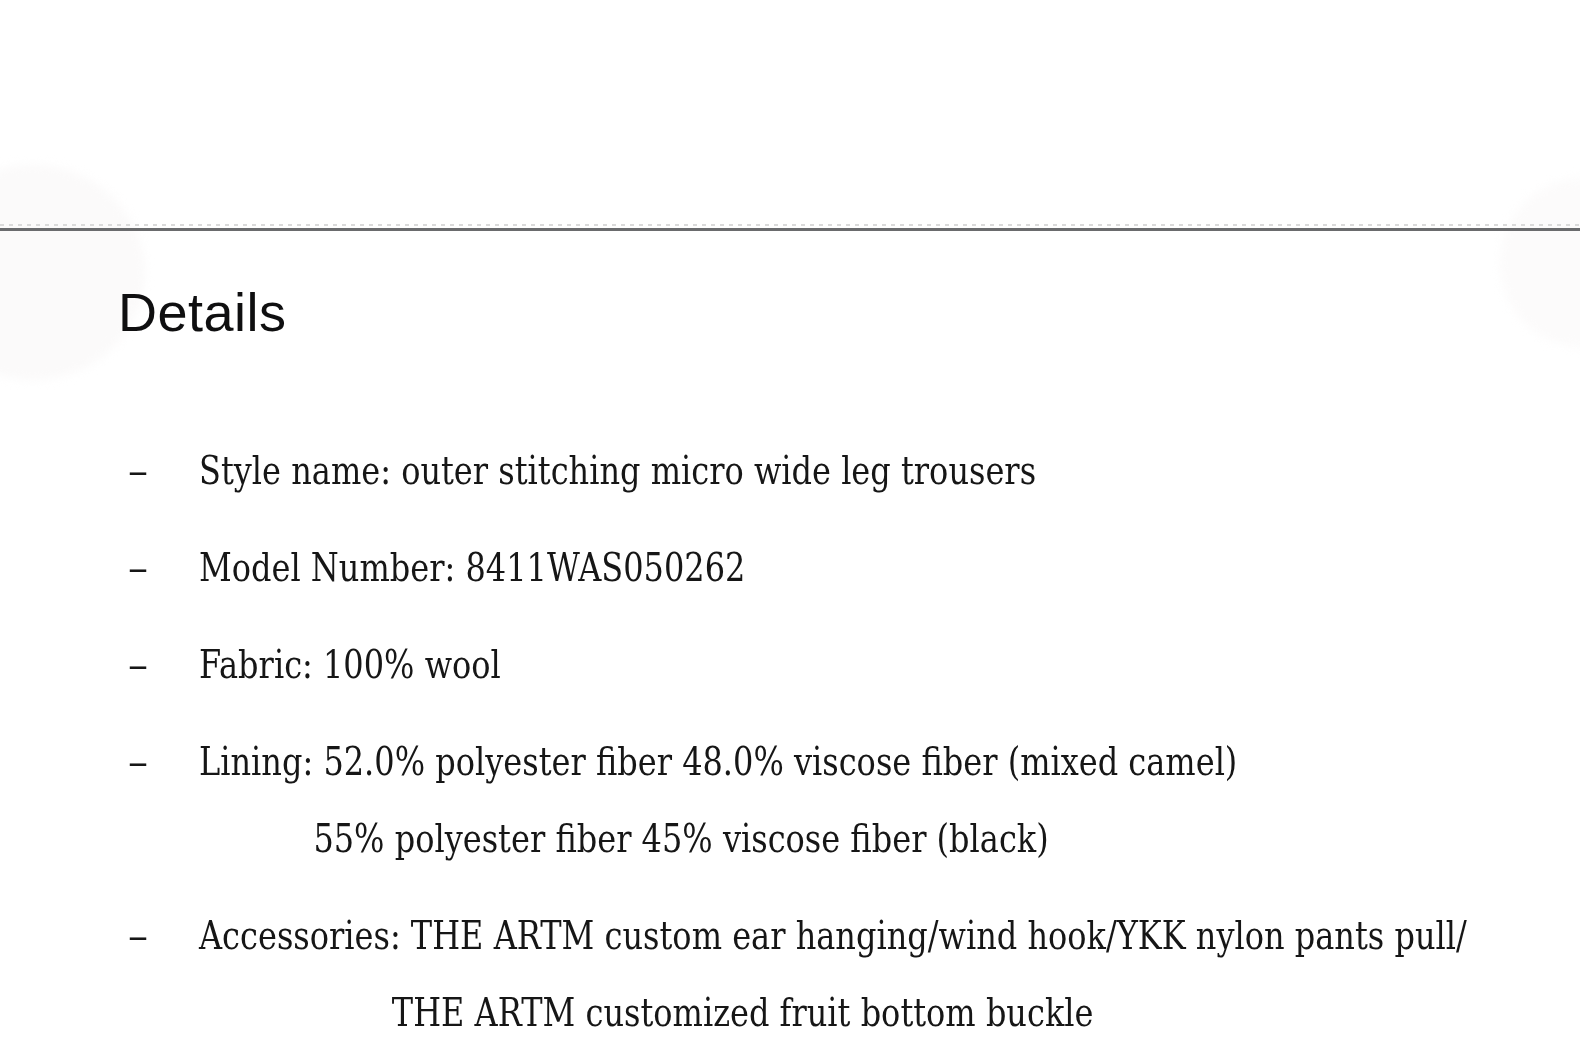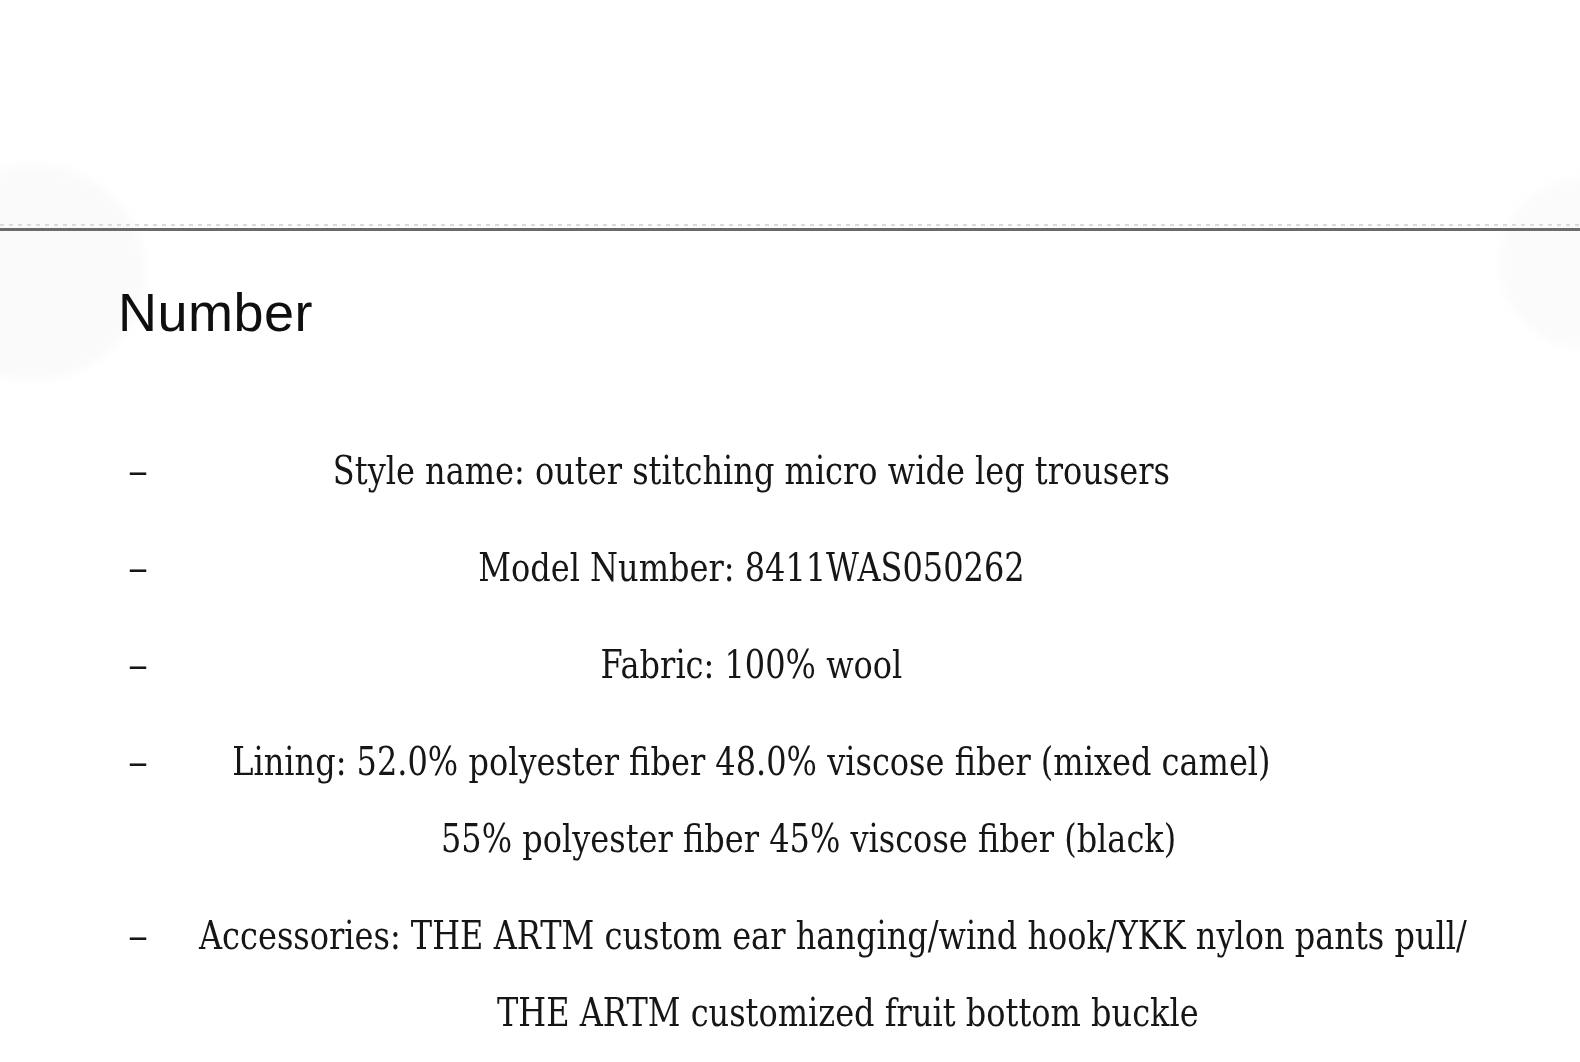--- a/index.html
+++ b/index.html
@@ -40,42 +40,42 @@
     position:absolute;left:128px;top:432px;width:1452px;
     list-style:none;
   }
   .details-list li{display:flex;align-items:flex-start;margin-bottom:20px;}
 
   .bullet{
     flex:0 0 71px;width:71px;height:77px;line-height:77px;
     font-family:"DejaVu Serif","Liberation Serif",serif;
     font-size:40px;color:var(--text);
   }
-  .lines{flex:1 1 auto;min-width:0;text-align:center;}
+  .lines{flex:1 1 auto;min-width:0;}
   .line{
     height:77px;line-height:77px;white-space:nowrap;
     font-family:"DejaVu Serif","Liberation Serif",serif;
     font-size:40px;color:var(--text);
     transform:scaleX(0.80);transform-origin:0 50%;
   }
   .line.indent-a{padding-left:143px;}  
   .line.indent-b{padding-left:241px;}  
 </style>
 </head>
 <body>
 
 <div class="page">
 
   <div class="edge-blob left"></div>
   <div class="edge-blob right"></div>
 
   <div class="dashed-line"></div>
   <div class="divider"></div>
 
-  <h1 class="heading">Number</h1>
+  <h1 class="heading">Details</h1>
 
   <ul class="details-list">
 
     <li>
       <span class="bullet">–</span>
       <div class="lines">
         <div class="line">Style name: outer stitching micro wide leg trousers</div>
       </div>
     </li>
 

